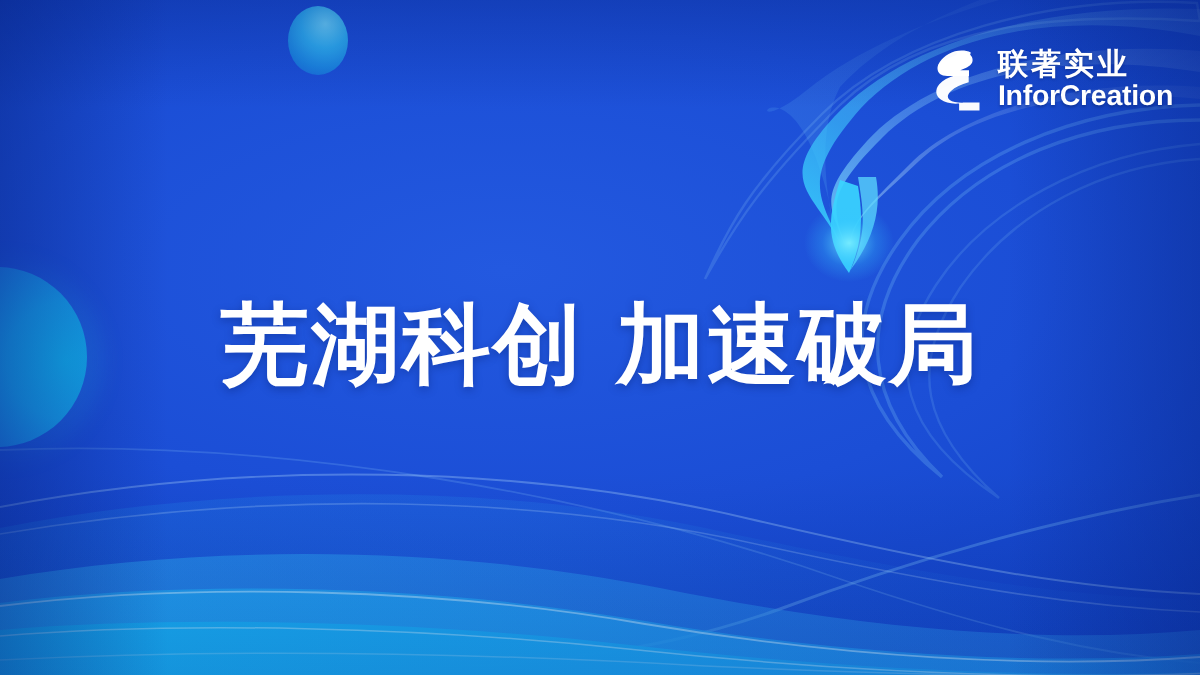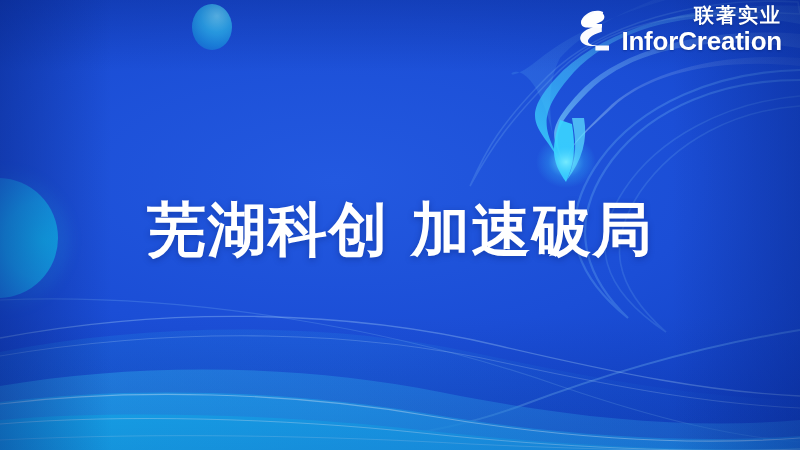--- a/index.html
+++ b/index.html
@@ -36,31 +36,31 @@
   }
   .circle-left-glow{
     position:absolute;left:-70px;top:170px;width:140px;height:140px;border-radius:50%;
     background:radial-gradient(circle at 70% 50%, rgba(40,180,250,.30) 0%, rgba(40,180,250,0) 70%);
     filter:blur(6px);
   }
   
   .layer{position:absolute;left:0;top:0;width:800px;height:450px;}
   
   .logo{
-    position:absolute;right:18px;top:5px;display:flex;align-items:center;gap:6px;text-align:right;
+    position:absolute;right:18px;top:30px;display:flex;align-items:center;gap:6px;
   }
   .logo-mark{width:40px;height:44px;flex:0 0 auto;margin-top:2px;}
   .logo-text{display:flex;flex-direction:column;line-height:1;}
   .logo-cn{
     color:#ffffff;font-size:20px;font-weight:bold;letter-spacing:2.0px;
     text-shadow:0 1px 2px rgba(2,24,90,.40);
     font-family:"DejaVu Sans","Liberation Sans",sans-serif;
   }
   .logo-en{
-    color:#ffffff;font-size:26px;font-weight:bold;letter-spacing:-.2px;margin-top:3px;
+    color:#ffffff;font-size:19px;font-weight:bold;letter-spacing:-.2px;margin-top:3px;
     text-shadow:0 1px 2px rgba(2,24,90,.40);
   }
   
   .title-wrap{
     position:absolute;left:0;top:191px;width:800px;text-align:center;
   }
   .title{
     display:inline-block;
     color:#ffffff;font-size:59px;font-weight:bold;letter-spacing:1.5px;
     font-family:"DejaVu Sans","Liberation Sans",sans-serif;

